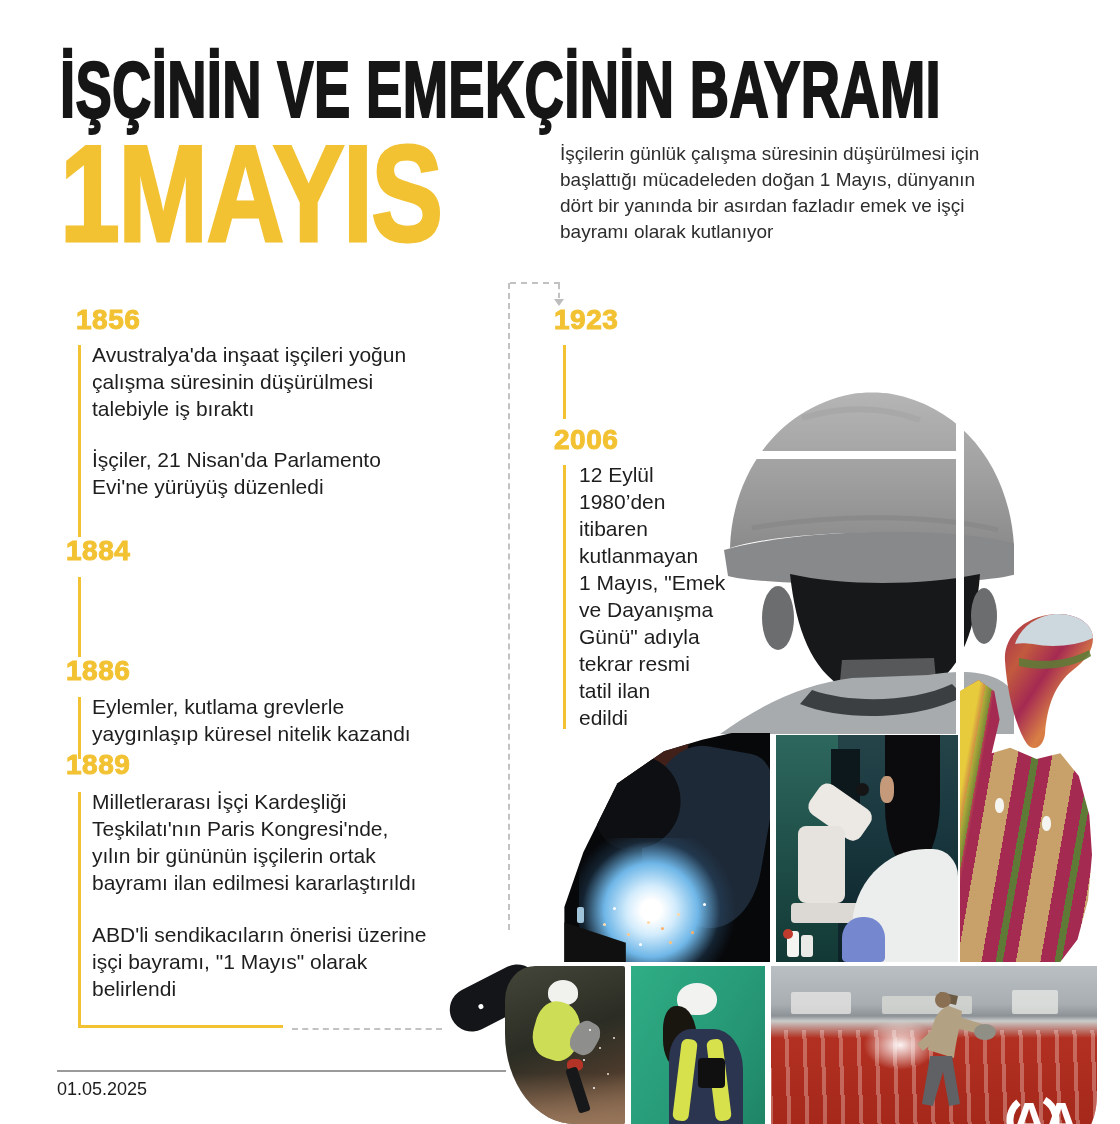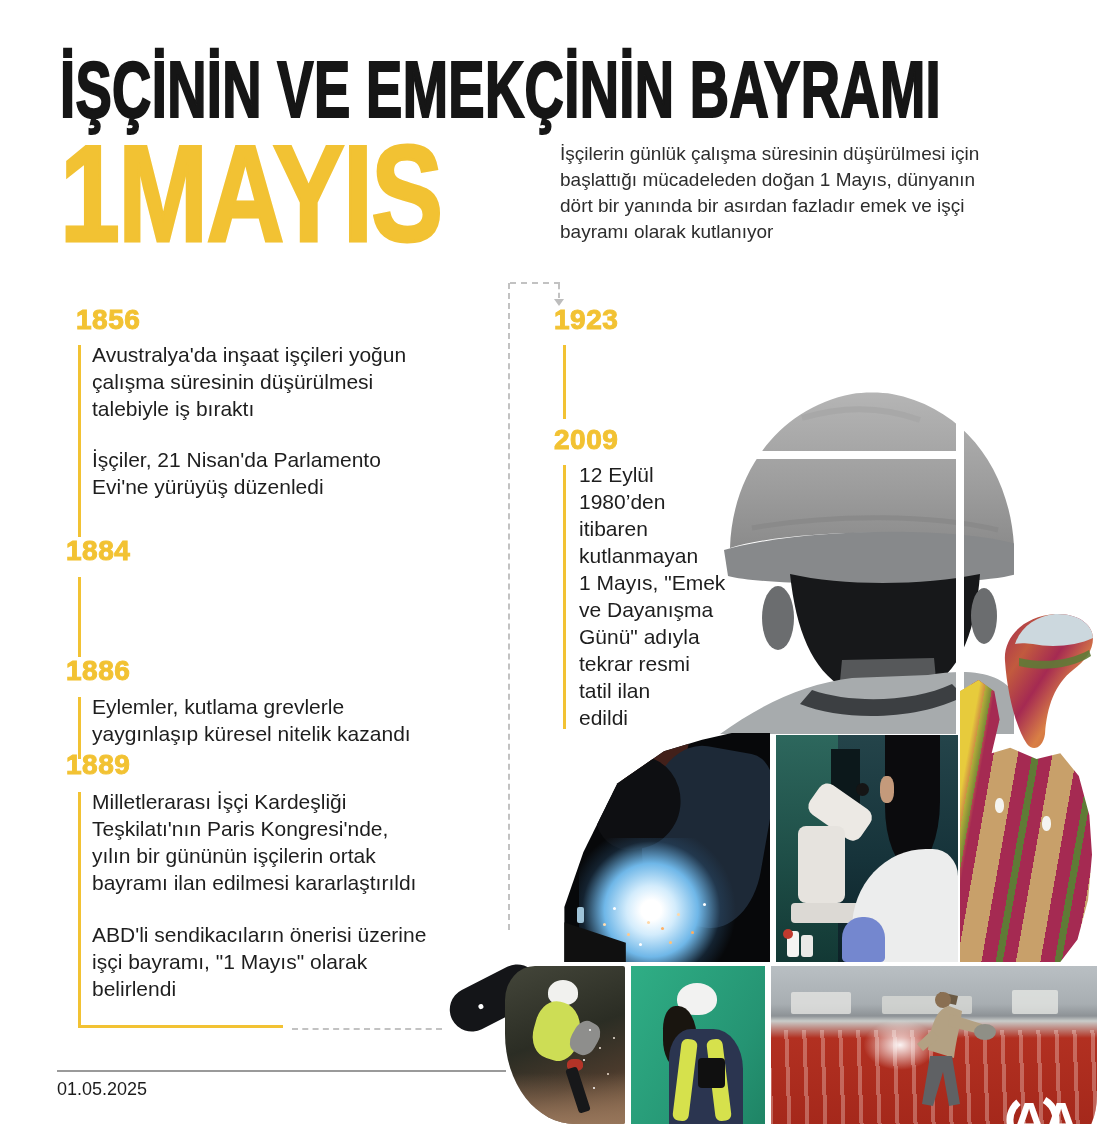--- a/index.html
+++ b/index.html
@@ -288,21 +288,21 @@
 Teşkilatı'nın Paris Kongresi'nde,
 yılın bir gününün işçilerin ortak
 bayramı ilan edilmesi kararlaştırıldı</div>
   <div class="abs para" style="left:92px;top:921px;">ABD'li sendikacıların önerisi üzerine
 işçi bayramı, "1 Mayıs" olarak
 belirlendi</div>
 
   <div class="abs year" style="left:554px;top:305px;">1923</div>
   <div class="abs tick" style="left:563px;top:345px;height:74px;"></div>
 
-  <div class="abs year" style="left:554px;top:425px;">2009</div>
+  <div class="abs year" style="left:554px;top:425px;">2006</div>
   <div class="abs tick" style="left:563px;top:465px;height:264px;"></div>
   <div class="abs para" style="left:579px;top:461px;">12 Eylül
 1980’den
 itibaren
 kutlanmayan
 1 Mayıs, "Emek
 ve Dayanışma
 Günü" adıyla
 tekrar resmi
 tatil ilan

